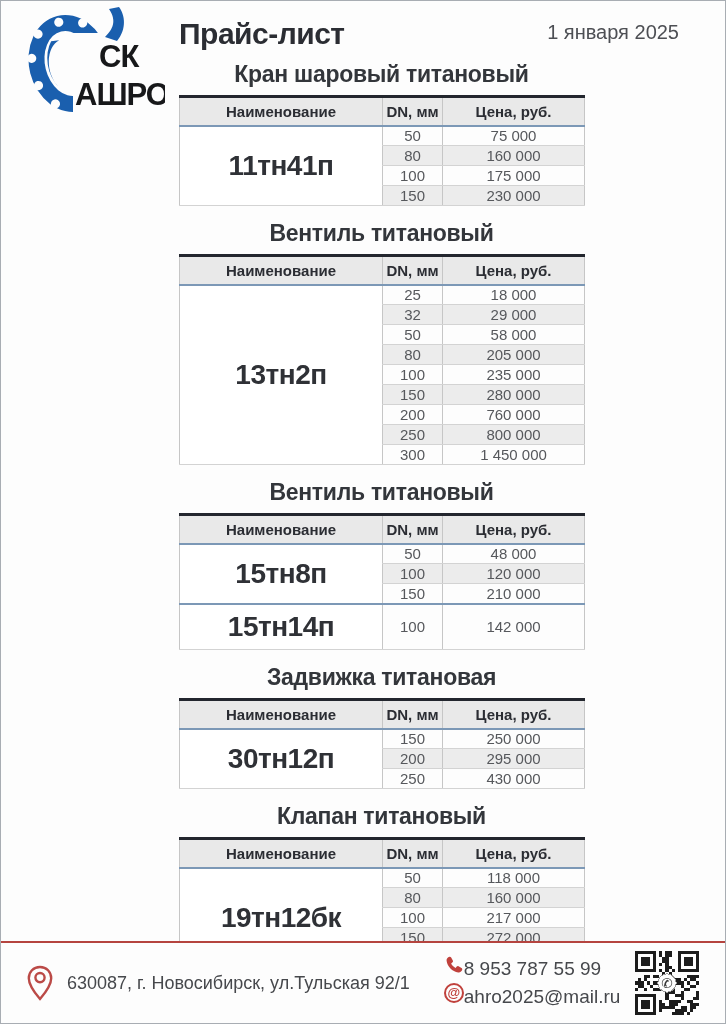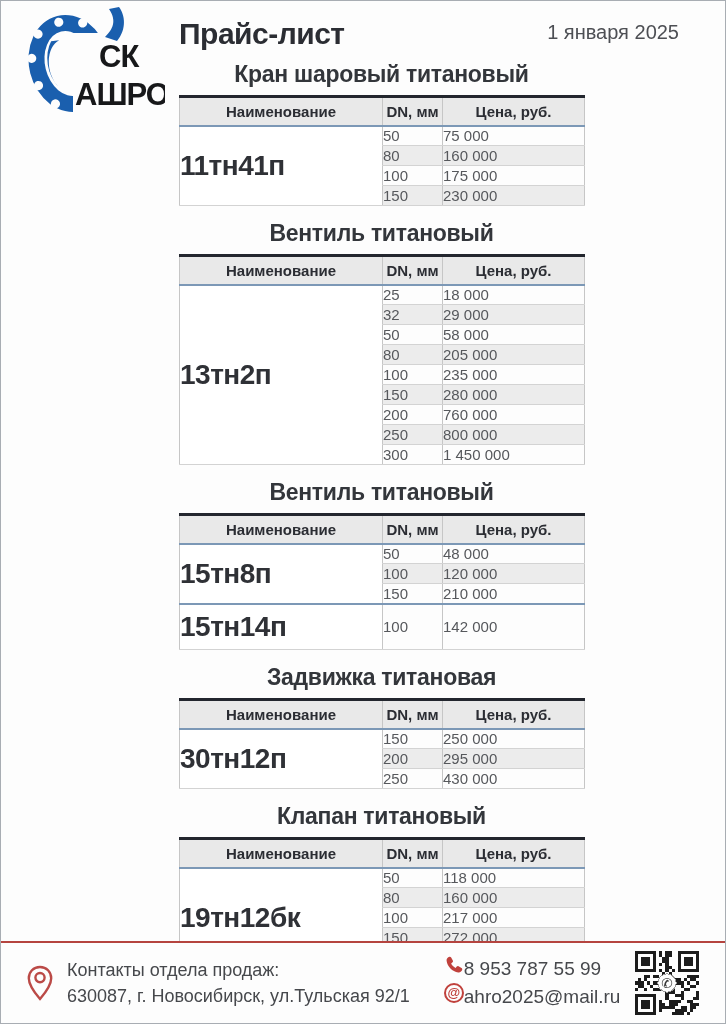--- a/index.html
+++ b/index.html
@@ -25,21 +25,21 @@
     margin:10px 0 7px; letter-spacing:-0.3px;
   }
   table { width:405px; border-collapse:collapse; table-layout:fixed;
     border-left:1px solid #c6c6c6; border-right:1px solid #c6c6c6; }
   col.c-name { width:203px; } col.c-dn { width:60px; } col.c-price { width:142px; }
   thead th {
     background:#e9e9e9; height:29px; font-size:15px; font-weight:700; color:#2b2d33;
     border-top:3px solid #23262e; border-bottom:2px solid #7c98b6; text-align:center;
   }
   thead th + th { border-left:1px solid #c6c6c6; }
-  td { height:20px; font-size:15px; color:#56585c; text-align:left;
+  td { height:20px; font-size:15px; color:#56585c; text-align:center;
        border-bottom:1px solid #d3d3d3; }
   td.dn, td.price { border-left:1px solid #c6c6c6; }
   td.pname { background:#fff; font-size:28px; font-weight:700; color:#2f3136;
              letter-spacing:-0.5px; }
   tbody tr:nth-child(even) td.dn, tbody tr:nth-child(even) td.price { background:#ececec; }
   tbody + tbody tr:first-child td { border-top:2px solid #7c98b6; }
   tr.tall td { height:46px; }
 
   
   .footer {
@@ -295,21 +295,20 @@
         </table>
       </section>
     </div>
 
   <div class="footer">
     <svg class="pin" width="26" height="36" viewBox="0 0 26 36">
       <path d="M13 2 C6.4 2 1.8 7 1.8 13.2 C1.8 20.5 10 30.5 13 34 C16 30.5 24.2 20.5 24.2 13.2 C24.2 7 19.6 2 13 2 Z" fill="none" stroke="#bb4a47" stroke-width="2.4"></path>
       <circle cx="13" cy="12.6" r="4.6" fill="none" stroke="#bb4a47" stroke-width="2.4"></circle>
     </svg>
     <div class="contact-col">
-      <div>Контакты отдела продаж:</div>
       <div>630087, г. Новосибирск, ул.Тульская 92/1</div>
     </div>
     <div class="mid-col">
       <div class="mid-row">
         <svg width="20" height="20" viewBox="0 0 24 24">
           <path d="M6.6 2.2 C7.4 2 8.2 2.4 8.6 3.1 L10.6 6.7 C11 7.4 10.8 8.3 10.2 8.8 L8.6 10.2 C9.7 12.6 11.5 14.4 13.9 15.5 L15.3 13.9 C15.8 13.3 16.7 13.1 17.4 13.5 L21 15.5 C21.7 15.9 22.1 16.7 21.9 17.5 C21.4 19.7 19.4 21.3 17.1 21 C9.9 20 4.1 14.2 3.1 7 C2.8 4.7 4.4 2.7 6.6 2.2 Z" fill="#c0413c"></path>
         </svg>
         <span>8 953 787 55 99</span>
       </div>
       <div class="mid-row">

